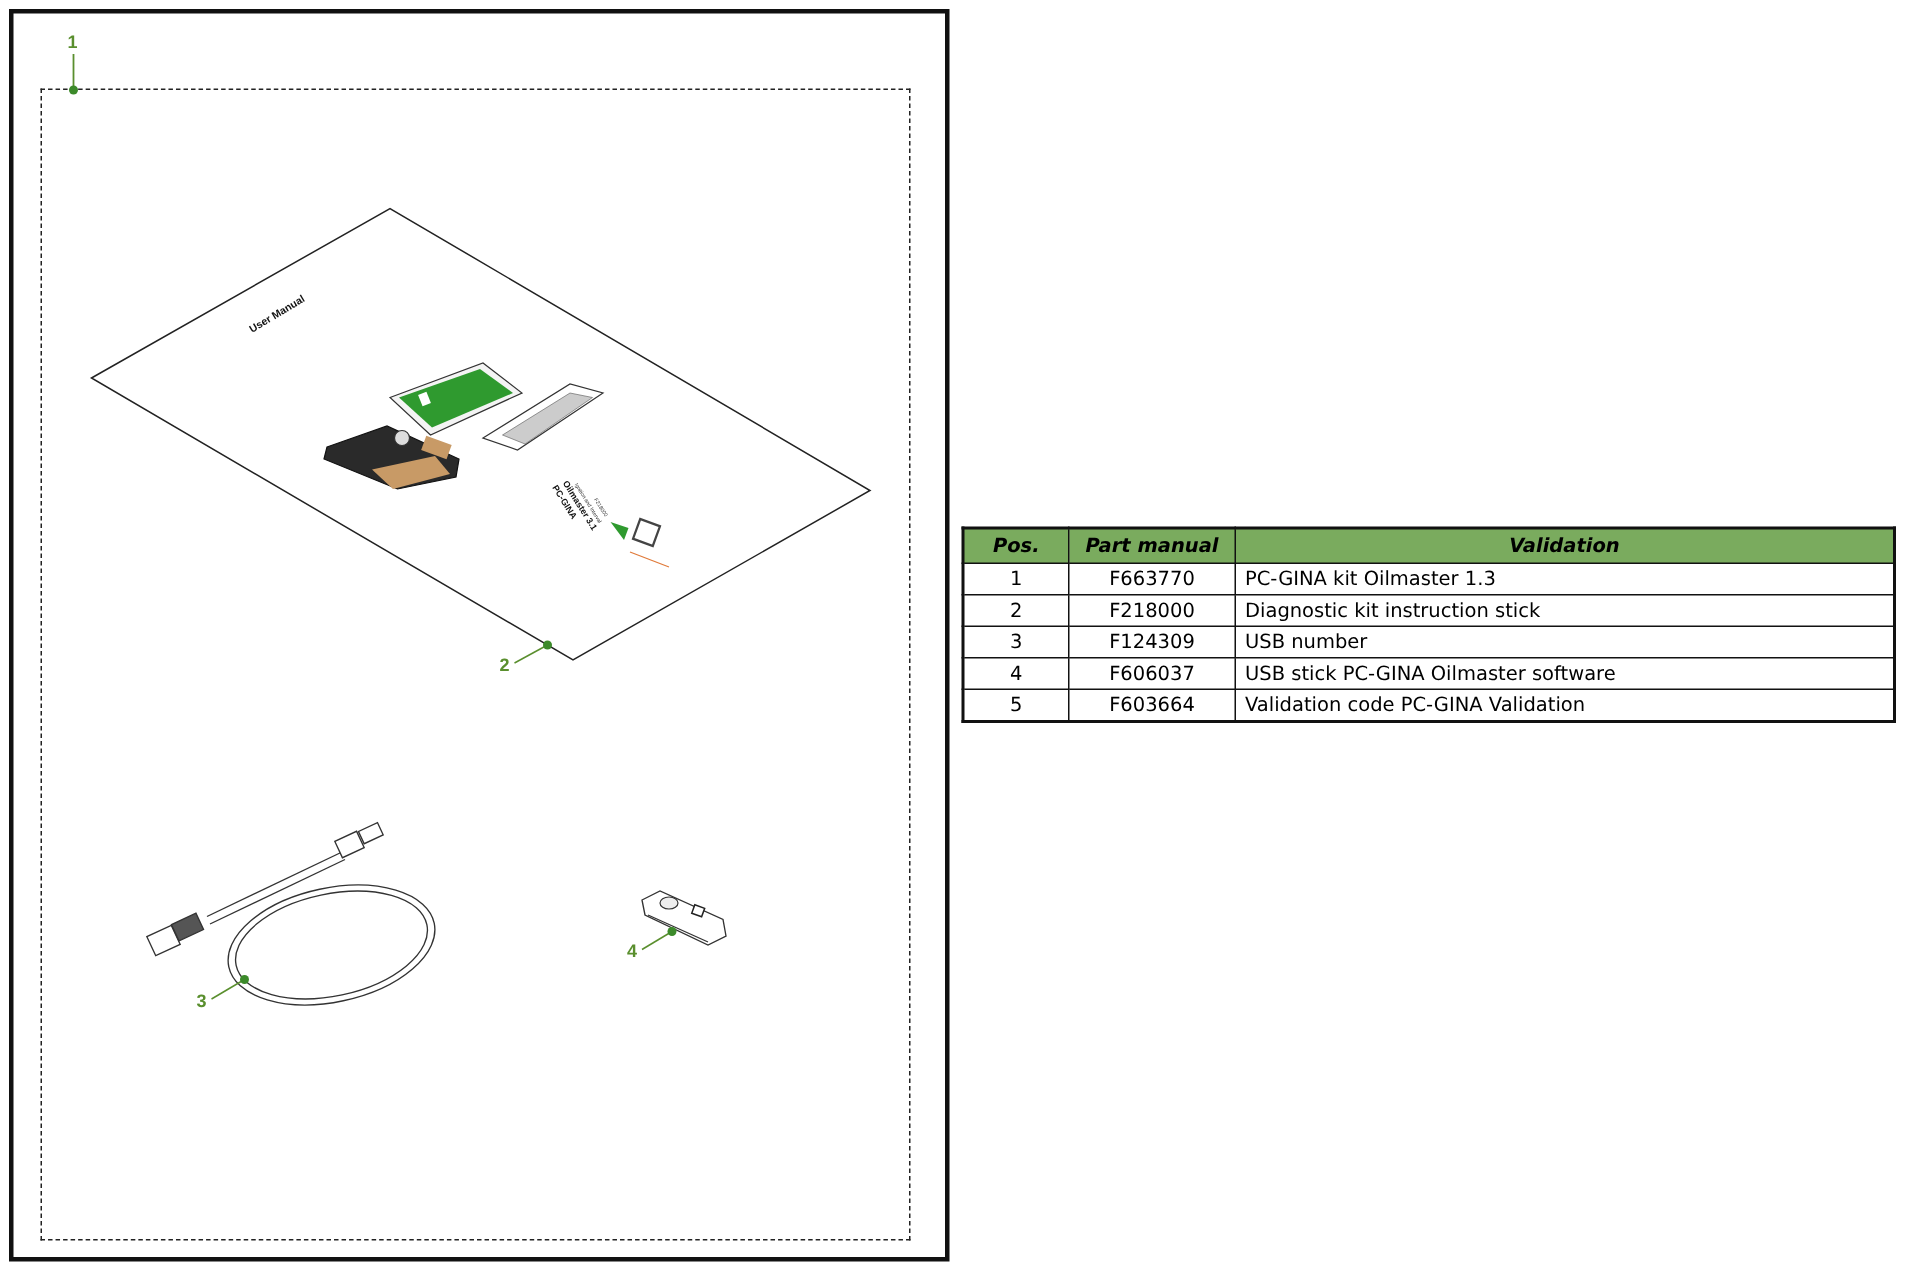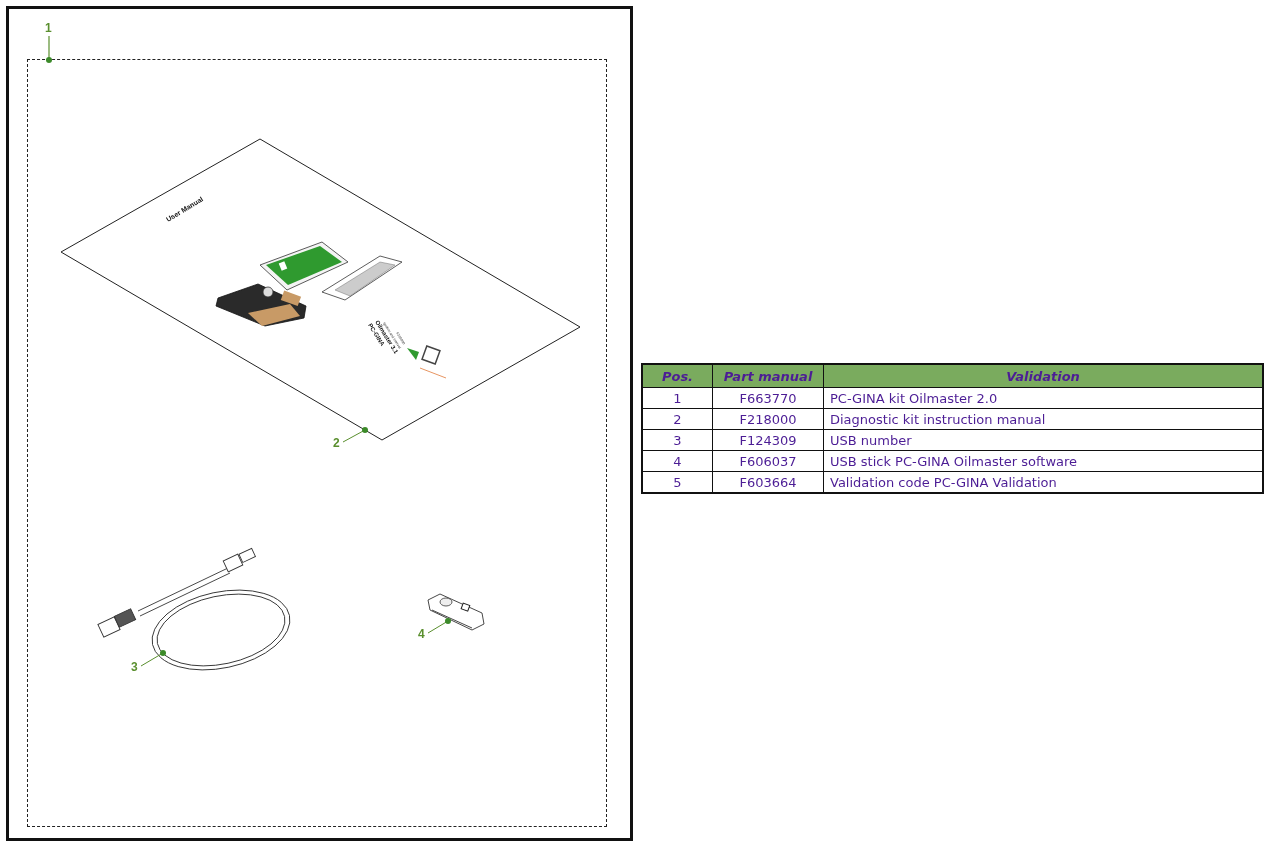--- a/index.html
+++ b/index.html
@@ -1,21 +1,21 @@
 <!DOCTYPE html>
 <html><head>
   <meta charset="utf-8">
   <style>
     html, body { margin: 0; padding: 0; background: #ffffff; }
     body { width: 1280px; height: 848px; position: relative; overflow: hidden; font-family: "Liberation Sans", sans-serif; }
     .frame { position: absolute; left: 6px; top: 6px; width: 621px; height: 829px; border: 3px solid #111; box-sizing: content-box; background: #fff; }
     .dashed-box { position: absolute; left: 27px; top: 59px; width: 580px; height: 768px; border: 1.5px dashed #222; box-sizing: border-box; }
     .drawing { position: absolute; left: 0; top: 0; width: 640px; height: 848px; }
     .callout-num { font-family: "Liberation Sans", sans-serif; font-weight: bold; font-size: 12px; fill: #5a8f2e; }
-    .parts-table { position: absolute; left: 641px; top: 351px; width: 623px; border-collapse: collapse; border: 2px solid #111; font-family: "DejaVu Sans", sans-serif; font-size: 13px; color: #4c1d95; margin-top: 12px; }
+    .parts-table { position: absolute; left: 641px; top: 351px; width: 623px; border-collapse: collapse; border: 2px solid #111; font-family: "DejaVu Sans", sans-serif; font-size: 13px; color: #000000; }
     .parts-table th { background: #7aab5e; font-style: italic; font-weight: bold; height: 22px; border: 1.5px solid #111; padding: 0 4px; text-align: center; font-size: 13px; }
     .parts-table td { height: 20px; border: 1.5px solid #111; padding: 0 6px; font-size: 13px; }
     .parts-table td.c { text-align: center; }
     .col-pos { width: 61px; }
     .col-part { width: 102px; }
   </style>
 </head>
 <body>
 
 <div class="frame"></div>
@@ -107,26 +107,26 @@
     <tr>
       <th class="col-pos">Pos.</th>
       <th class="col-part">Part manual</th>
       <th>Validation</th>
     </tr>
   </thead>
   <tbody>
     <tr>
       <td class="c">1</td>
       <td class="c">F663770</td>
-      <td>PC-GINA kit Oilmaster 2.0</td>
+      <td>PC-GINA kit Oilmaster 1.3</td>
     </tr>
     <tr>
       <td class="c">2</td>
       <td class="c">F218000</td>
-      <td>Diagnostic kit instruction manual</td>
+      <td>Diagnostic kit instruction stick</td>
     </tr>
     <tr>
       <td class="c">3</td>
       <td class="c">F124309</td>
       <td>USB number</td>
     </tr>
     <tr>
       <td class="c">4</td>
       <td class="c">F606037</td>
       <td>USB stick PC-GINA Oilmaster software</td>

